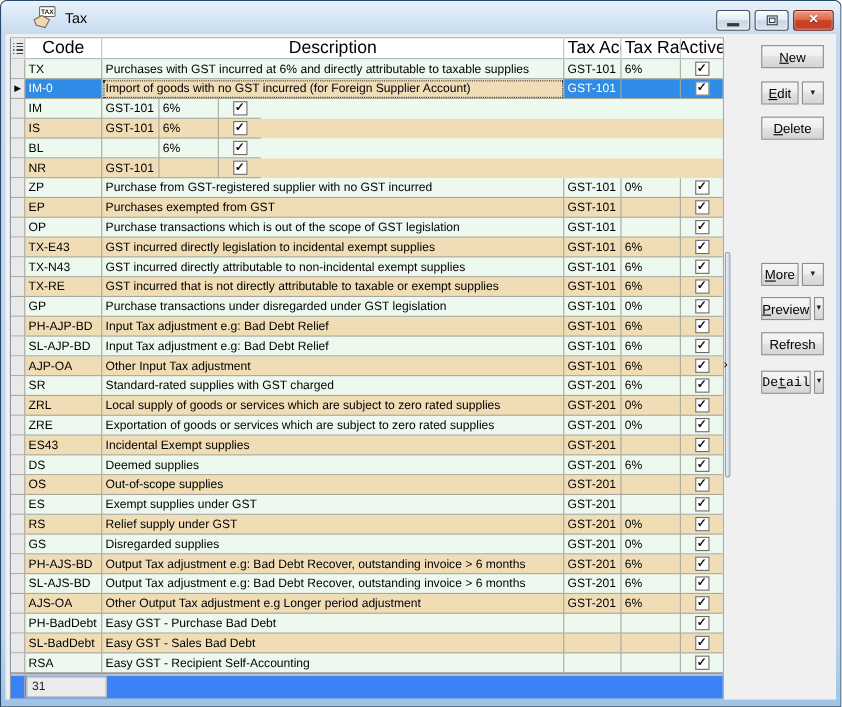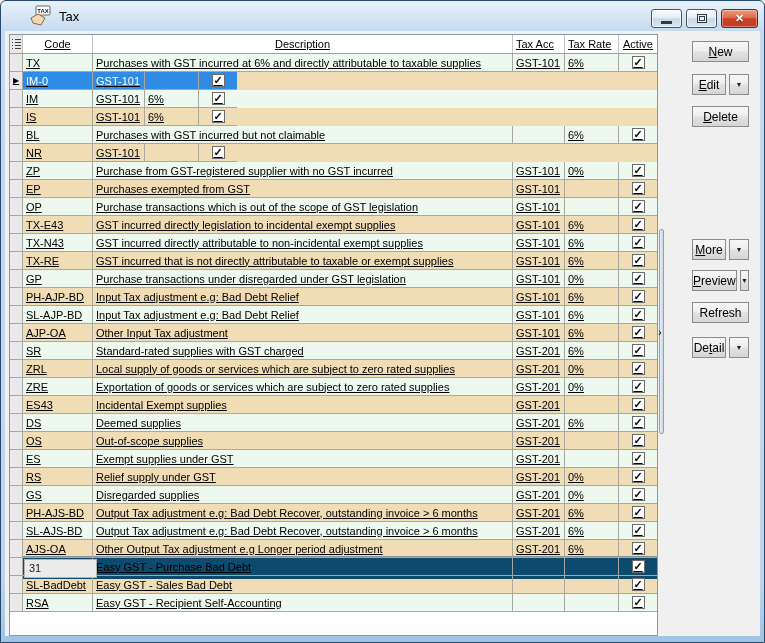--- a/index.html
+++ b/index.html
@@ -25,29 +25,29 @@
   .glyph-max { width:10px; height:9px; border:1px solid #2F3C44; position:relative; background:#E9F1F7; }
   .glyph-max::after { content:""; position:absolute; inset:1px; border:1px solid #2F3C44; }
   .glyph-close { color:#fff; font-size:11px; font-weight:bold; line-height:1; text-shadow:0 1px 1px rgba(0,0,0,.45); }
 
   
   .client { position:absolute; top:30px; left:4px; right:4px; bottom:6px; background:#F0F0F0; }
 
   
   .grid { position:absolute; left:4px; top:3px; width:649px; height:602px; border:1px solid #8699A5; background:#fff; }
   .gheader { display:flex; height:19px; background:#fff; border-bottom:1px solid #9E9E9E; }
-  .hcell { font-size:11px; color:#000; display:flex; align-items:center; padding:0 3px;
-           border-right:1px solid #C2C2C2; overflow:hidden; white-space:nowrap;text-decoration:underline; }
+  .hcell { font-size:16px; color:#000; display:flex; align-items:center; padding:0 3px;
+           border-right:1px solid #C2C2C2; overflow:hidden; white-space:nowrap; }
   .hc { justify-content:center; }
   .list-icon { width:9px; height:11px;
       background:
         repeating-linear-gradient(#444 0 1px, transparent 1px 3px) 3px 0 / 6px 11px no-repeat,
         repeating-linear-gradient(#444 0 1px, transparent 1px 3px) 0 0 / 1px 11px no-repeat; }
 
-  .grows { height:502px;text-decoration:underline; }
+  .grows { height:558px; }
   .row { display:flex; height:18px; font-size:11px; color:#000; }
   .row:nth-child(odd)  { background:#EDF9EF; }
   .row:nth-child(even) { background:#F0DDB5; }
   .cell { display:flex; align-items:center; padding:0 3px;
           border-right:1px solid #A8A8A0; border-bottom:1px solid #A8A8A0;
           overflow:hidden; white-space:nowrap; }
   .c-ind    { width:13px; background:#E9E9E9; justify-content:center; padding:0; }
   .c-code   { width:70px; }
   .c-desc   { width:420px; }
   .c-acc    { width:52px; }
@@ -57,21 +57,21 @@
   .checkbox { width:13px; height:13px; border:1px solid #6B6B6B; background:#fff;
               display:flex; align-items:center; justify-content:center;
               font-size:11px; font-weight:bold; color:#111; line-height:1; }
 
   .row.selected .c-code, .row.selected .c-acc,
   .row.selected .c-rate, .row.selected .c-active { background:#2E8BE6; color:#fff; }
   .row.selected .c-desc { outline:1px dotted #333; outline-offset:-2px; }
   .sel-arrow { display:none; font-size:8px; color:#000; line-height:1; }
   .row.selected .sel-arrow { display:block; }
 
-  .gfooter { height:23px; background:#0c4a6e; border-top:1px solid #8F8F8F;
+  .gfooter { height:23px; background:#3b82f6; border-top:1px solid #8F8F8F;
              box-shadow:inset 0 1px 0 #FCFCFC; display:flex; align-items:center; }
   .f-ind { width:13px; height:100%; border-right:1px solid #ABABAB; }
   .count-box { width:73px; height:19px; margin-left:1px; background:#EBEBEB; border:1px solid #B3B3B3;
                font-size:11px; color:#222; display:flex; align-items:center; padding-left:4px; }
 
   
   .splitter { position:absolute; left:654px; top:198px; width:5px; height:205px;
               background:linear-gradient(90deg,#EBF1F7,#C6D4E0); border:1px solid #92A4B3; border-radius:2px; }
   .splitter-arrow { position:absolute; left:-2px; top:50%; transform:translateY(-50%);
                     font-size:11px; color:#000; line-height:1; }
@@ -86,21 +86,21 @@
   .abtn.arrow { width:20px; margin-left:3px; }
   .arrow-glyph { font-size:7px; color:#222; line-height:1; }
   .abtn u { text-underline-offset:1px; }
 
   [data-name="new-button"]     { top:10px; }
   [data-name="edit-button"]    { top:43px; }
   [data-name="delete-button"]  { top:75px;justify-content:flex-end; }
   [data-name="more-button"]    { top:208px; }
   [data-name="preview-button"] { top:239px; }
   [data-name="refresh-button"] { top:271px; }
-  [data-name="detail-button"]  { top:306px; }
+  [data-name="detail-button"]  { top:306px;font-family:Liberation Mono, monospace; }
 </style>
 </head>
 <body>
 
 <div class="window" data-name="window">
   <div class="titlebar" data-name="titlebar">
     <span class="app-icon" data-name="tax-stamp-icon">
       <svg width="25" height="22" viewBox="0 0 25 22">
         <rect x="8" y="1" width="14" height="9" rx="1" fill="#fff" stroke="#666" stroke-width="1"></rect>
         <text x="15" y="8" font-size="6" text-anchor="middle" fill="#222" font-family="sans-serif" font-weight="bold">TAX</text>
@@ -146,20 +146,21 @@
     <div class="cell c-active" data-name="active-cell">
       <span class="checkbox" data-name="active-checkbox">✓</span>
     </div>
   </div>
 
   <div class="row selected" data-name="table-row">
     <div class="cell c-ind" data-name="row-indicator-cell">
       <span class="sel-arrow" data-name="current-row-arrow-icon">▶</span>
     </div>
     <div class="cell c-code" data-name="code-cell">IM-0</div>
+    <div class="cell c-desc" data-name="description-cell">Import of goods with no GST incurred (for Foreign Supplier Account)</div>
     <div class="cell c-acc" data-name="tax-acc-cell">GST-101</div>
     <div class="cell c-rate" data-name="tax-rate-cell"></div>
     <div class="cell c-active" data-name="active-cell">
       <span class="checkbox" data-name="active-checkbox">✓</span>
     </div>
   </div>
 
   <div class="row" data-name="table-row">
     <div class="cell c-ind" data-name="row-indicator-cell">
       
@@ -182,21 +183,20 @@
     <div class="cell c-active" data-name="active-cell">
       <span class="checkbox" data-name="active-checkbox">✓</span>
     </div>
   </div>
 
   <div class="row" data-name="table-row">
     <div class="cell c-ind" data-name="row-indicator-cell">
       
     </div>
     <div class="cell c-code" data-name="code-cell">BL</div>
-    <div class="cell c-desc" data-name="description-cell">Purchases with GST incurred but not claimable</div>
     <div class="cell c-acc" data-name="tax-acc-cell"></div>
     <div class="cell c-rate" data-name="tax-rate-cell">6%</div>
     <div class="cell c-active" data-name="active-cell">
       <span class="checkbox" data-name="active-checkbox">✓</span>
     </div>
   </div>
 
   <div class="row" data-name="table-row">
     <div class="cell c-ind" data-name="row-indicator-cell">
       

